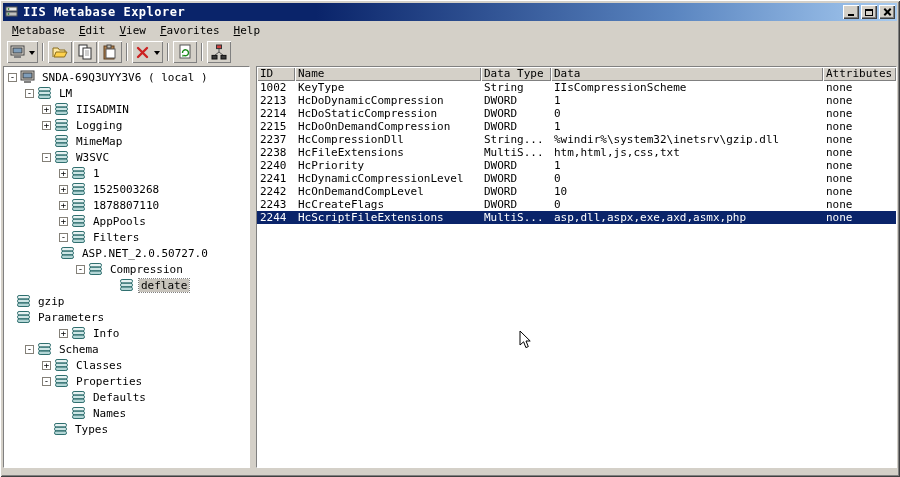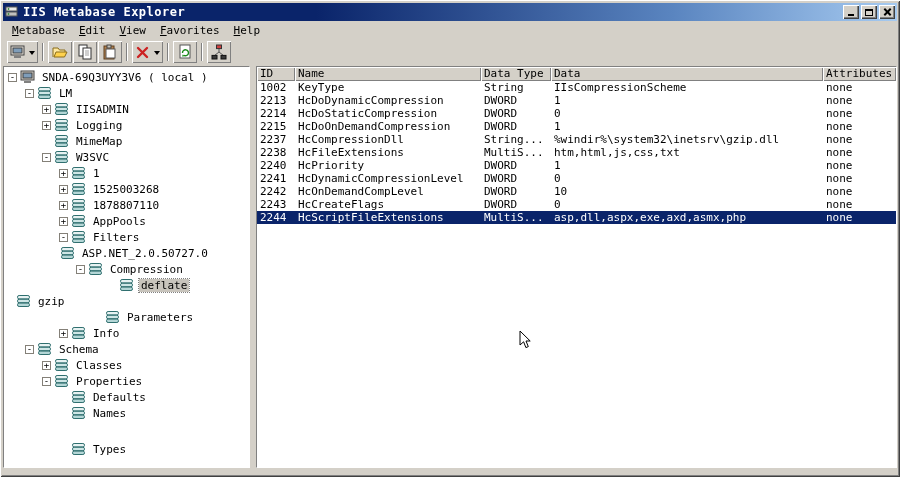--- a/index.html
+++ b/index.html
@@ -323,21 +323,21 @@
             <span class="tree-spacer"></span>
             <span class="tree-ic">
               <svg width="15" height="14" viewBox="0 0 15 14">
                 <rect x="1.5" y="1.5" width="12" height="3.4" rx="1.6" fill="#e7f2f2" stroke="#2f6f6f"></rect>
                 <rect x="1.5" y="5.3" width="12" height="3.4" rx="1.6" fill="#cfe6e6" stroke="#2f6f6f"></rect>
                 <rect x="1.5" y="9.1" width="12" height="3.4" rx="1.6" fill="#b4d6d6" stroke="#2f6f6f"></rect>
               </svg>
             </span>
             <span class="tree-label">gzip</span>
           </div>
-          <div class="tree-row" style="padding-left: 89px; align-items: center;">
+          <div class="tree-row" style=" align-items: center;">
             <span class="tree-spacer"></span>
             <span class="tree-ic">
               <svg width="15" height="14" viewBox="0 0 15 14">
                 <rect x="1.5" y="1.5" width="12" height="3.4" rx="1.6" fill="#e7f2f2" stroke="#2f6f6f"></rect>
                 <rect x="1.5" y="5.3" width="12" height="3.4" rx="1.6" fill="#cfe6e6" stroke="#2f6f6f"></rect>
                 <rect x="1.5" y="9.1" width="12" height="3.4" rx="1.6" fill="#b4d6d6" stroke="#2f6f6f"></rect>
               </svg>
             </span>
             <span class="tree-label">Parameters</span>
           </div>
@@ -400,21 +400,21 @@
             <span class="tree-spacer"></span>
             <span class="tree-ic">
               <svg width="15" height="14" viewBox="0 0 15 14">
                 <rect x="1.5" y="1.5" width="12" height="3.4" rx="1.6" fill="#e7f2f2" stroke="#2f6f6f"></rect>
                 <rect x="1.5" y="5.3" width="12" height="3.4" rx="1.6" fill="#cfe6e6" stroke="#2f6f6f"></rect>
                 <rect x="1.5" y="9.1" width="12" height="3.4" rx="1.6" fill="#b4d6d6" stroke="#2f6f6f"></rect>
               </svg>
             </span>
             <span class="tree-label">Names</span>
           </div>
-          <div class="tree-row" style="padding-left: 55px; margin-top: 20px;">
+          <div class="tree-row" style="padding-left: 37px;">
             <span class="tree-spacer"></span>
             <span class="tree-ic">
               <svg width="15" height="14" viewBox="0 0 15 14">
                 <rect x="1.5" y="1.5" width="12" height="3.4" rx="1.6" fill="#e7f2f2" stroke="#2f6f6f"></rect>
                 <rect x="1.5" y="5.3" width="12" height="3.4" rx="1.6" fill="#cfe6e6" stroke="#2f6f6f"></rect>
                 <rect x="1.5" y="9.1" width="12" height="3.4" rx="1.6" fill="#b4d6d6" stroke="#2f6f6f"></rect>
               </svg>
             </span>
             <span class="tree-label">Types</span>
           </div>

